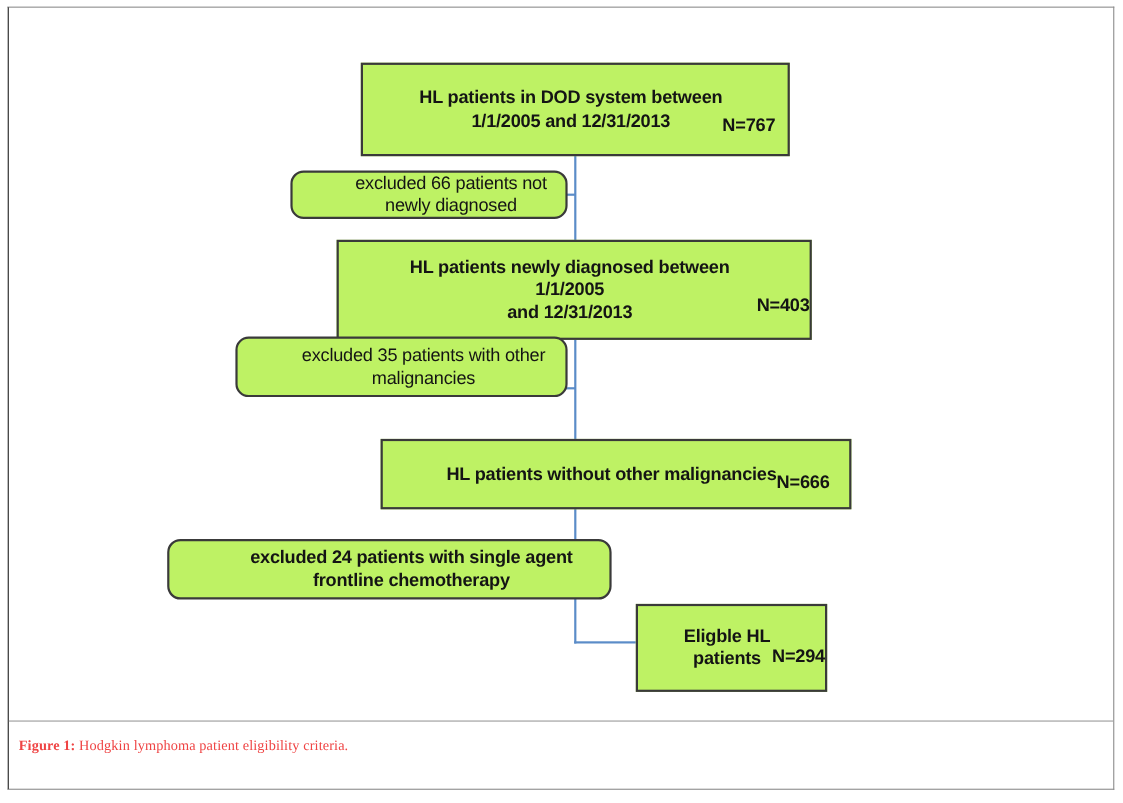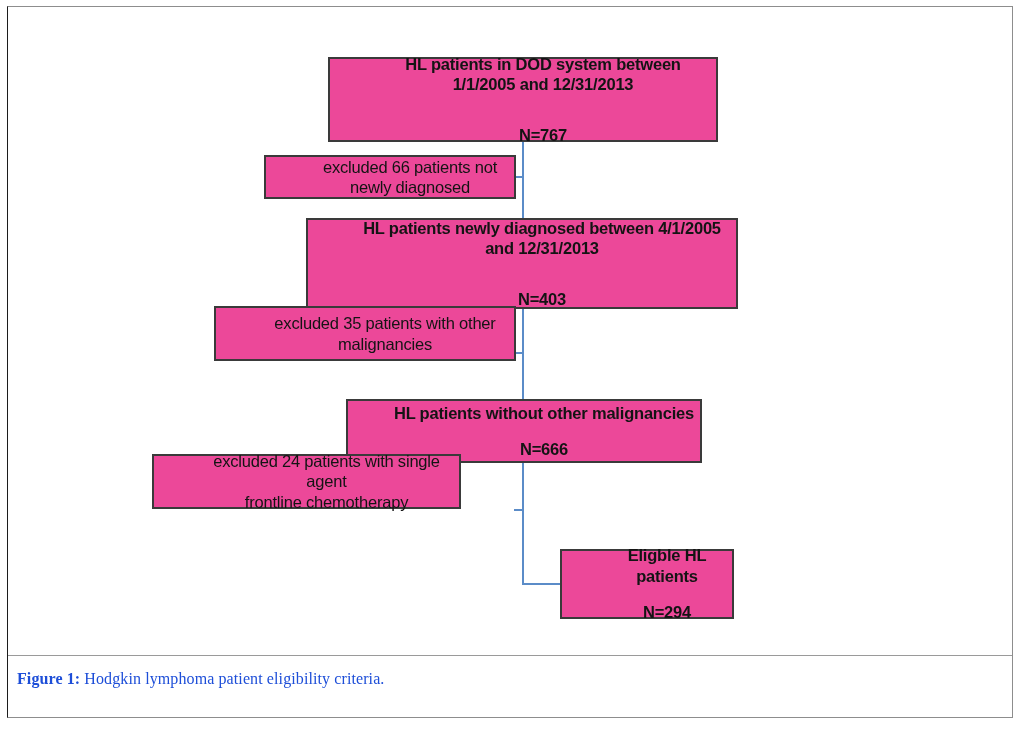--- a/index.html
+++ b/index.html
@@ -37,76 +37,77 @@
     height: 1px;
     background: #9a9a9a;
   }
 
   
   #caption {
     position: absolute;
     left: 17px;
     top: 670px;
     font-family: "Liberation Serif", serif;
-    font-size: 16px;
-    color: #1d4ed8;
+    font-size: 13px;
+    color: #ef4444;
     white-space: nowrap;
     letter-spacing: .1px;
   }
   #caption .cap-label {
     font-weight: bold;
   }
 
   
   .conn {
     position: absolute;
     background: #5b8cc8;
   }
   .conn-v { width: 2px; }
   .conn-h { height: 2px; }
 
   
   .node {
     position: absolute;
     box-sizing: border-box;
-    background: #ec4899;
+    background: #bef264;
     border: 2px solid #3a3a3a;
     display: flex;
-    flex-direction: column;
+    flex-direction: row;
     justify-content: center;
     align-items: center;
     text-align: center;
     color: #141414;
     line-height: 1.24;
     padding-left: 40px;
   }
   .node.main {
     font-weight: bold;
     font-size: 16.5px;
     letter-spacing: -0.2px;
   }
   .node.excl {
     font-weight: normal;
     font-size: 16.5px;
     letter-spacing: -0.2px;
     justify-content: center;
+    border-radius: 12px;
   }
   .node .title { white-space: pre-line; }
   .node .count { margin-top: 30px; }
   .node.tight .count { margin-top: 16px; }
 
   
   #node-cohort      { left: 328px; top: 57px;  width: 390px; height: 85px;  }
   #node-newly       { left: 306px; top: 218px; width: 432px; height: 91px;  }
-  #node-nomalig     { left: 346px; top: 399px; width: 356px; height: 64px;  }
-  #node-eligible    { left: 560px; top: 549px; width: 174px; height: 70px;  }
+  #node-nomalig     { left: 346px; top: 399px; width: 428px; height: 64px;  }
+  #node-eligible    { left: 578px; top: 549px; width: 174px; height: 80px;  }
 
   #node-excl-1      { left: 264px; top: 155px; width: 252px; height: 44px;  }
   #node-excl-2      { left: 214px; top: 306px; width: 302px; height: 55px;  }
-  #node-excl-3      { left: 152px; top: 454px; width: 309px; height: 55px;  }
+  #node-excl-3      { left: 152px; top: 490px; width: 404px; height: 55px; font-weight: bold;  }
 
   
   #conn-main-1 { left: 522px; top: 141px; height: 78px; }
   #conn-stub-1 { left: 514px; top: 176px; width: 9px; }
   #conn-main-2 { left: 522px; top: 308px; height: 92px; }
   #conn-stub-2 { left: 514px; top: 352px; width: 9px; }
   #conn-main-3 { left: 522px; top: 462px; height: 123px; }
   #conn-stub-3 { left: 514px; top: 509px; width: 9px; }
   #conn-main-4 { left: 522px; top: 583px; width: 56px; }
 </style>
@@ -128,21 +129,21 @@
 
   <div class="conn conn-h" id="conn-main-4"></div>
 
   <div class="node main" id="node-cohort">
     <div class="title">HL patients in DOD system between
 1/1/2005  and 12/31/2013</div>
     <div class="count">N=767</div>
   </div>
 
   <div class="node main" id="node-newly">
-    <div class="title">HL patients newly diagnosed between 4/1/2005
+    <div class="title">HL patients newly diagnosed between 1/1/2005
 and 12/31/2013</div>
     <div class="count">N=403</div>
   </div>
 
   <div class="node main tight" id="node-nomalig">
     <div class="title">HL patients without other malignancies</div>
     <div class="count">N=666</div>
   </div>
 
   <div class="node main tight" id="node-eligible">

